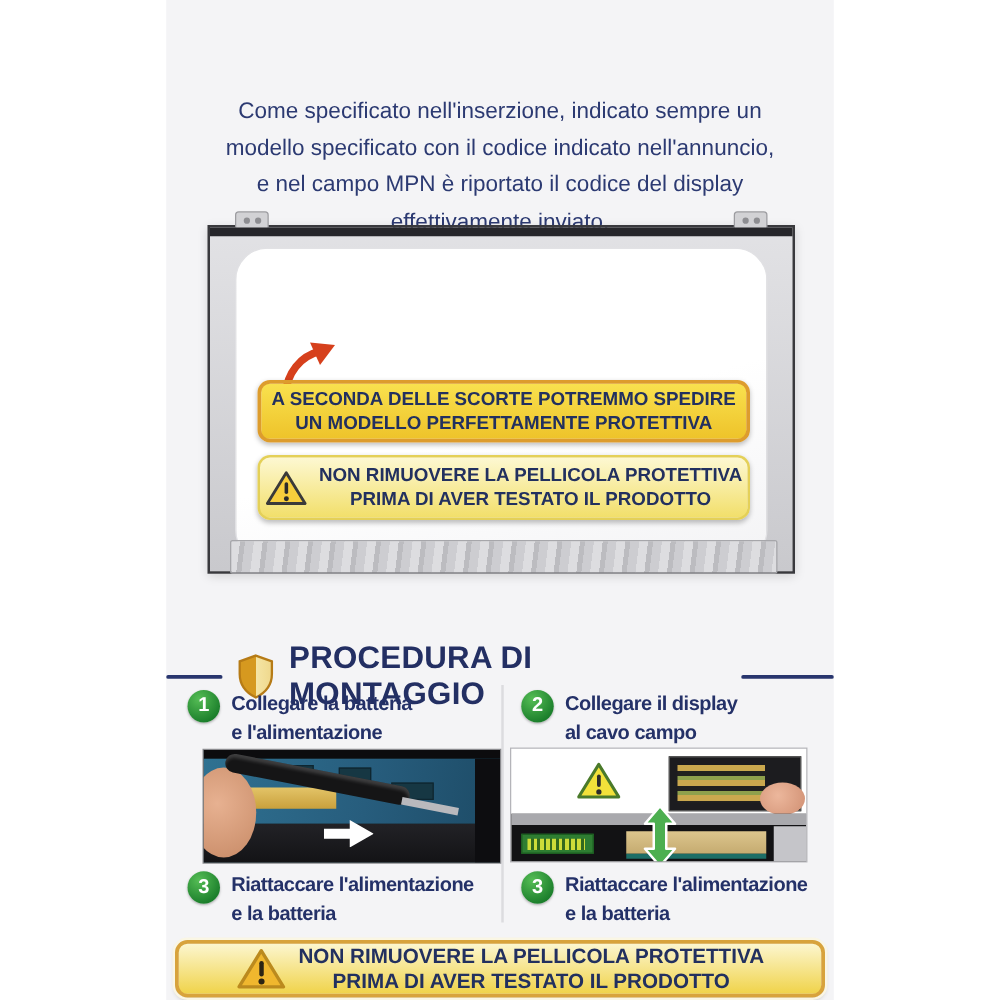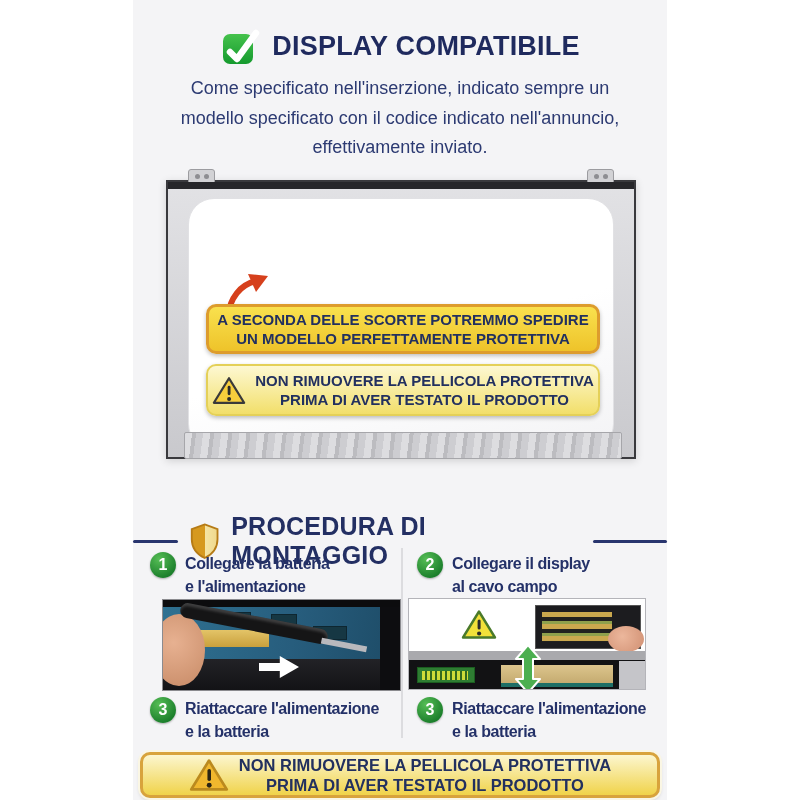--- a/index.html
+++ b/index.html
@@ -97,36 +97,24 @@
                  box-shadow:0 0 0 2px #faf6e4,0 2px 4px rgba(0,0,0,.2);}
   .footer-banner .lines{text-align:center;color:#22305f;font-weight:bold;}
   .footer-banner .lines div{font-size:16.5px;line-height:20px;white-space:nowrap;}
 </style>
 </head>
 <body>
 
 <div class="canvas">
   <div class="column">
 
-    <div class="title-row">
-      <svg width="40" height="40" viewBox="0 0 40 40">
-        <defs>
-          <linearGradient id="gchk" x1="0" y1="0" x2="0" y2="1">
-            <stop offset="0" stop-color="#45c24c"></stop>
-              <stop offset="1" stop-color="#159a2e"></stop>
-          </linearGradient>
-        </defs>
-        <rect x="3" y="8" width="30" height="30" rx="7" fill="url(#gchk)"></rect>
-        <path d="M10 26 L17 33 L36 7" fill="none" stroke="#ffffff" stroke-width="6.5" stroke-linecap="round" stroke-linejoin="round"></path>
-      </svg>
-      <span class="page-title">DISPLAY COMPATIBILE</span>
-    </div>
     <div class="paragraph">
       <div class="pline">Come specificato nell'inserzione, indicato sempre un</div>
       <div class="pline">modello specificato con il codice indicato nell'annuncio,</div>
+      <div class="pline">e nel campo MPN è riportato il codice del display</div>
       <div class="pline">effettivamente inviato.</div>
     </div>
 
     <div class="panel">
       <div class="bracket left">
           <i></i>
           <i></i>
         </div>
       <div class="bracket right">
           <i></i>

